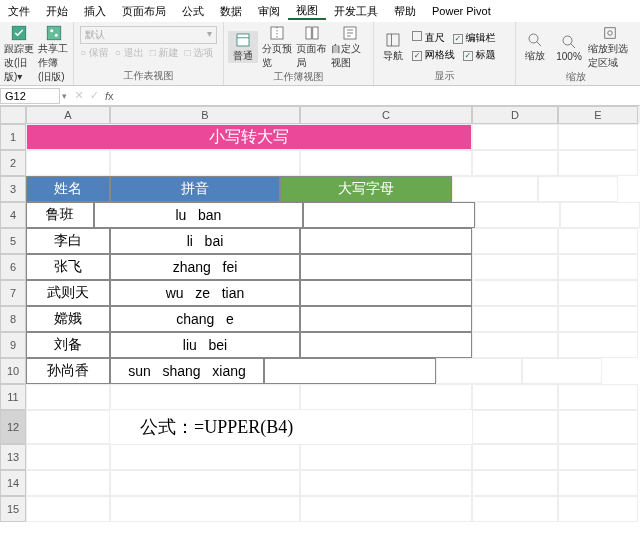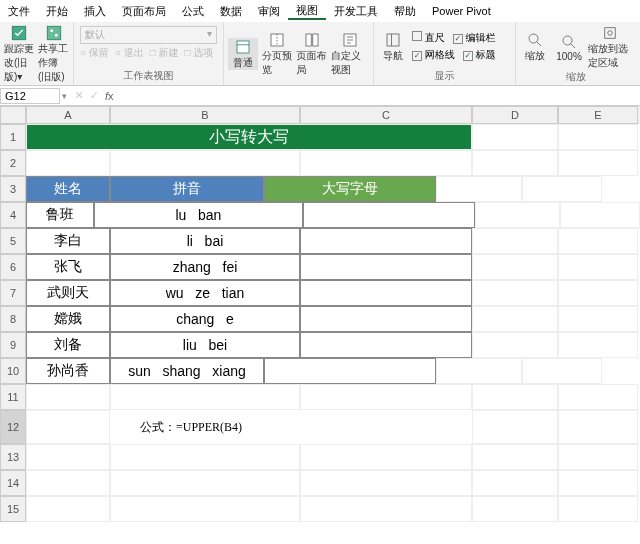--- a/index.html
+++ b/index.html
@@ -20,25 +20,25 @@
 .fxbar { display:flex; gap:6px; padding-left:6px; font-size:11px; color:#666; align-items:center; }
 .grid { position:relative; }
 .colHeaders { display:flex; height:18px; background:#f0f0f0; }
 .corner { width:26px; border:1px solid #ccc; background:#f0f0f0; }
 .ch { border:1px solid #ccc; text-align:center; font-size:11px; color:#555; display:flex; align-items:center; justify-content:center; }
 .rows { }
 .row { display:flex; height:26px; }
 .rh { width:26px; border:1px solid #ccc; background:#f0f0f0; text-align:center; font-size:11px; color:#555; display:flex; align-items:center; justify-content:center; }
 .rh.sel { background:#d4d4d4; }
 .cell { border:1px solid #eee; font-size:14px; padding:0 4px; display:flex; align-items:center; justify-content:center; }
-.orangeBanner { background:#15803d; color:#fff; text-align:center; font-size:16px; grid-column:1/4; }
+.orangeBanner { background:#ec4899; color:#fff; text-align:center; font-size:16px; grid-column:1/4; }
 .hdr-blue { background:#4f81bd; color:#ffffff; border:1px solid #888; }
 .hdr-green { background:#6aa84f; color:#fff; border:1px solid #888; }
 .tcell { border:1px solid #888; background:#fff; }
-.formulaNote { font-size:12px; font-family:"SimHei"; }
+.formulaNote { font-size:18px; font-family:"SimHei"; }
 .chkbox { width:10px; height:10px; border:1px solid #888; display:inline-flex; align-items:center; justify-content:center; font-size:8px; color:#206b3a; }
 </style>
 </head>
 <body>
 
 <div class="menubar">
     <span>文件</span>
     <span>开始</span>
     <span>插入</span>
     <span>页面布局</span>
@@ -111,20 +111,21 @@
           <span>页面布局</span>
         </div>
         <div class="rbtn">
           <svg viewBox="0 0 24 24">
             <rect x="4" y="4" width="16" height="16" fill="#fff" stroke="#555"></rect>
             <path d="M8 8h8M8 12h8M8 16h5" stroke="#555"></path>
           </svg>
           <span>自定义视图</span>
         </div>
       </div>
+    <div class="rlabel">工作簿视图</div>
   </div>
   <div class="rgroup" style="width:142px">
     <div class="rtop">
       <div class="rbtn">
           <svg viewBox="0 0 24 24">
             <rect x="4" y="4" width="16" height="16" fill="none" stroke="#555"></rect>
             <line x1="10" y1="4" x2="10" y2="20" stroke="#555"></line>
           </svg>
           <span>导航</span>
         </div>
@@ -200,21 +201,21 @@
         <div class="rh">2</div>
         <div class="cell" style="width: 84px;"></div>
         <div class="cell" style="width: 190px;"></div>
         <div class="cell" style="width: 172px;"></div>
         <div class="cell" style="width: 86px;"></div>
         <div class="cell" style="width: 80px;"></div>
       </div>
       <div class="row">
         <div class="rh">3</div>
         <div class="cell hdr-blue" style="width: 84px;">姓名</div>
-        <div class="cell hdr-blue" style="width: 154px;">拼音</div>
+        <div class="cell hdr-blue" style="width: 170px;">拼音</div>
         <div class="cell hdr-green" style="width: 172px;">大写字母</div>
         <div class="cell" style="width: 86px;"></div>
         <div class="cell" style="width: 80px;"></div>
       </div>
       <div class="row">
         <div class="rh">4</div>
         <div class="cell tcell" style="width: 68px; white-space: pre;">鲁班</div>
         <div class="cell tcell" style="width: 210px; white-space: pre;">lu   ban</div>
         <div class="cell tcell" style="width: 172px; white-space: pre;"></div>
         <div class="cell" style="width: 86px;"></div>

